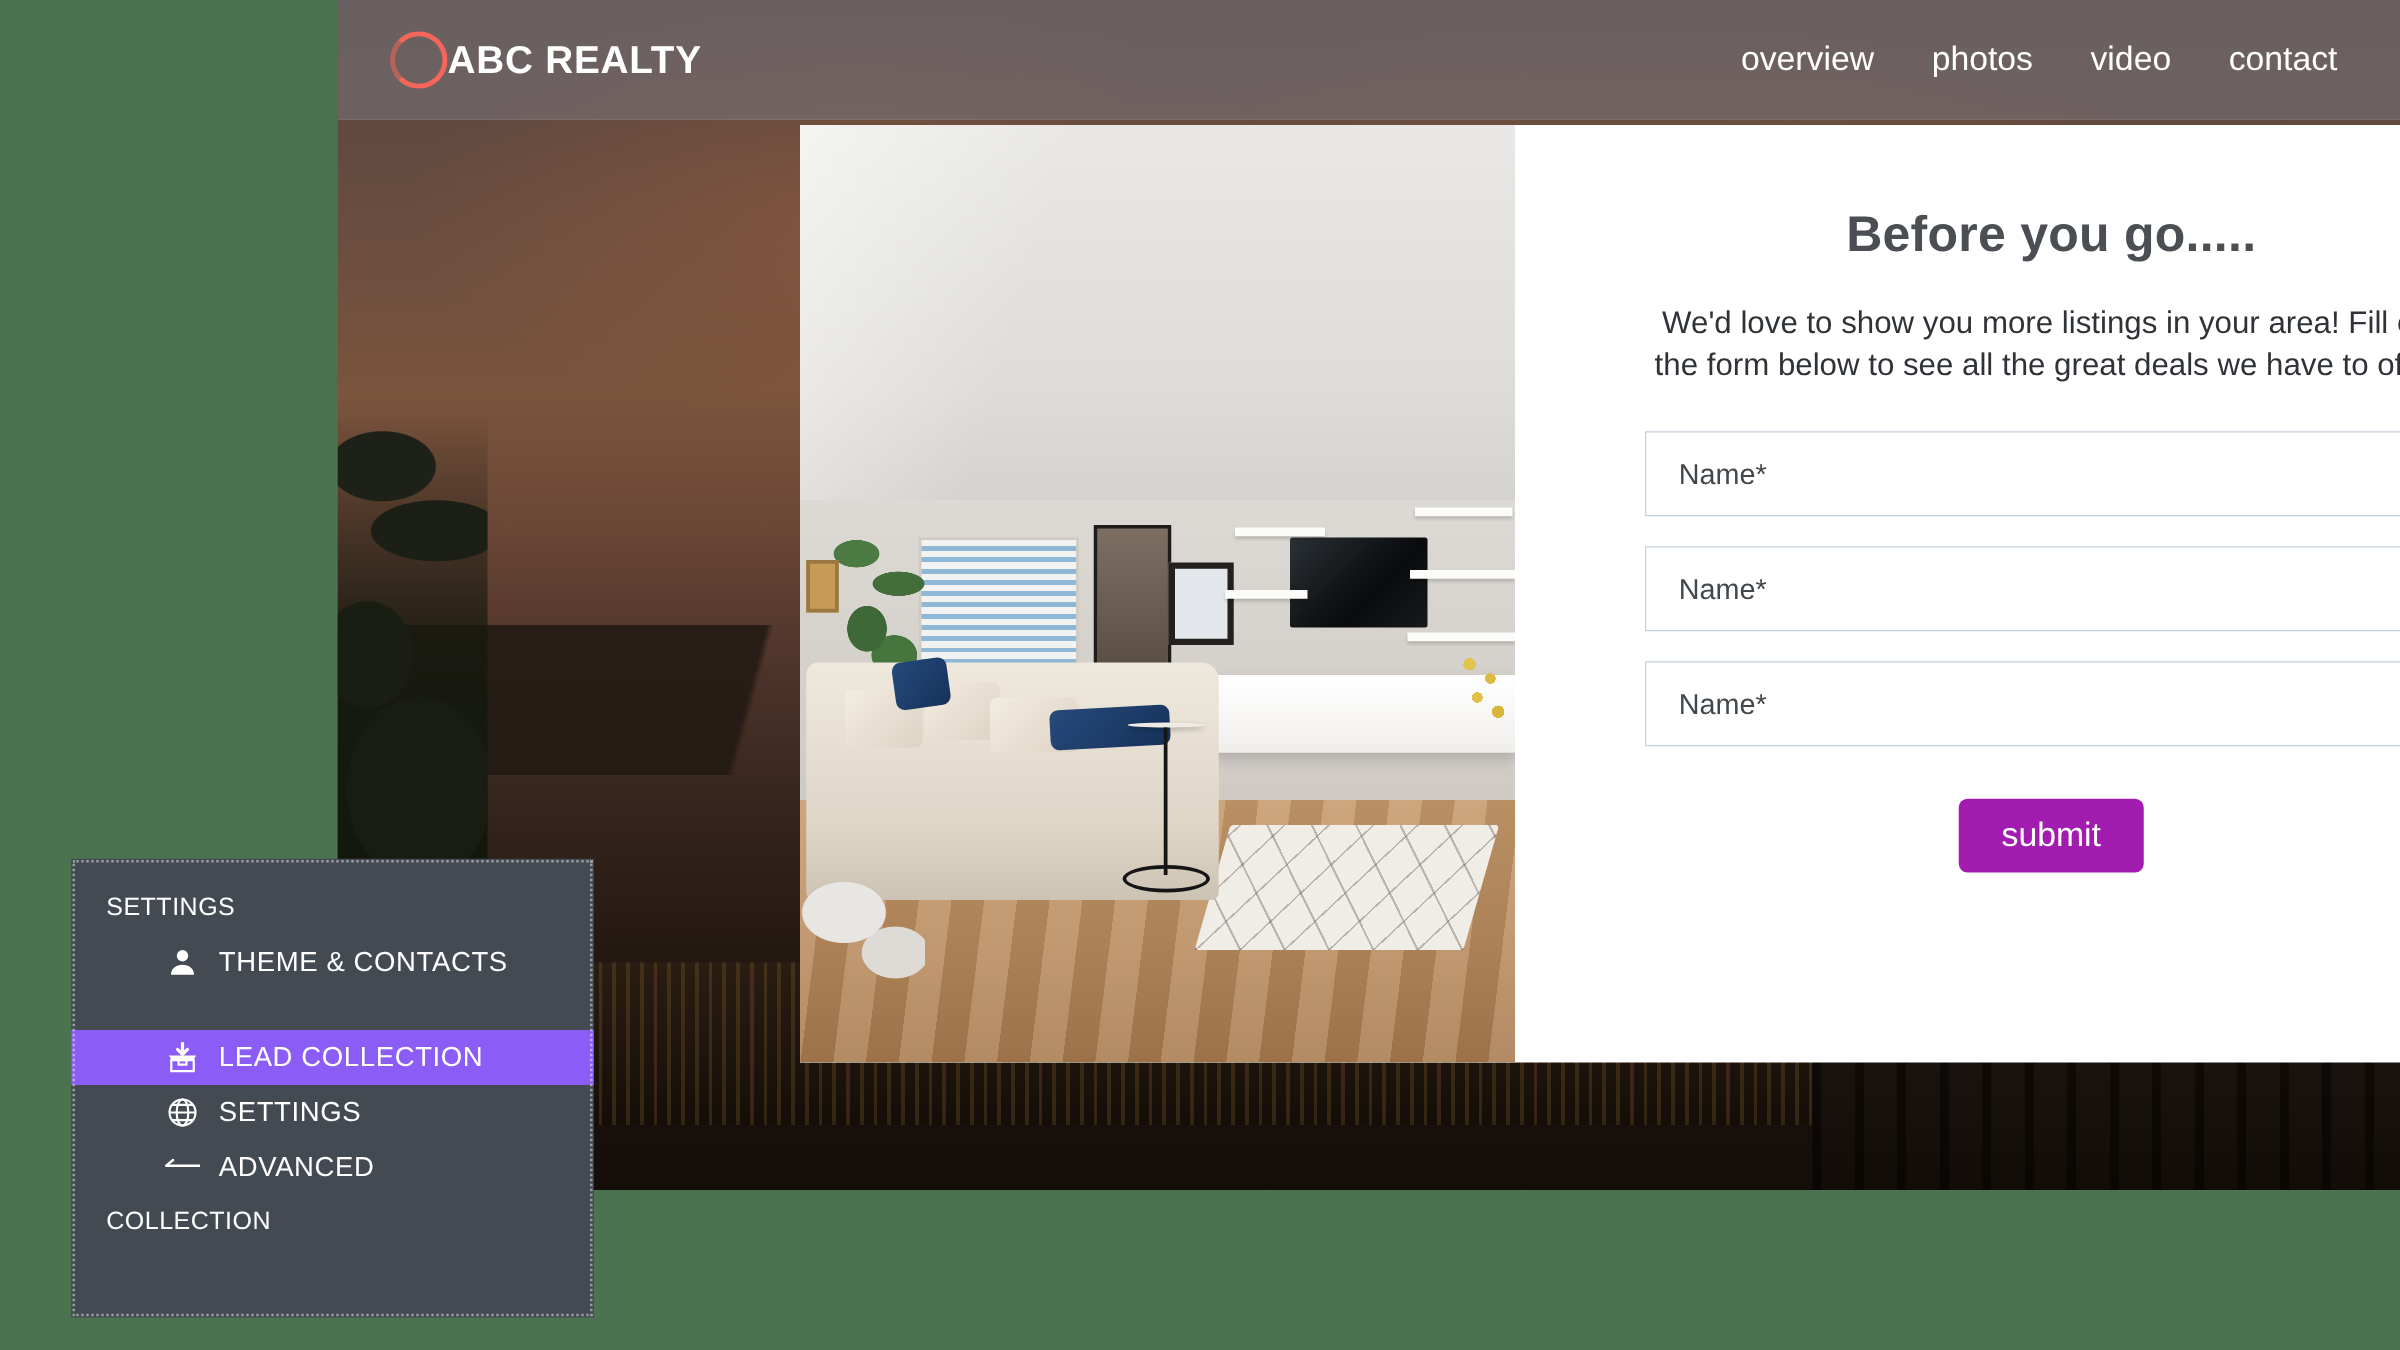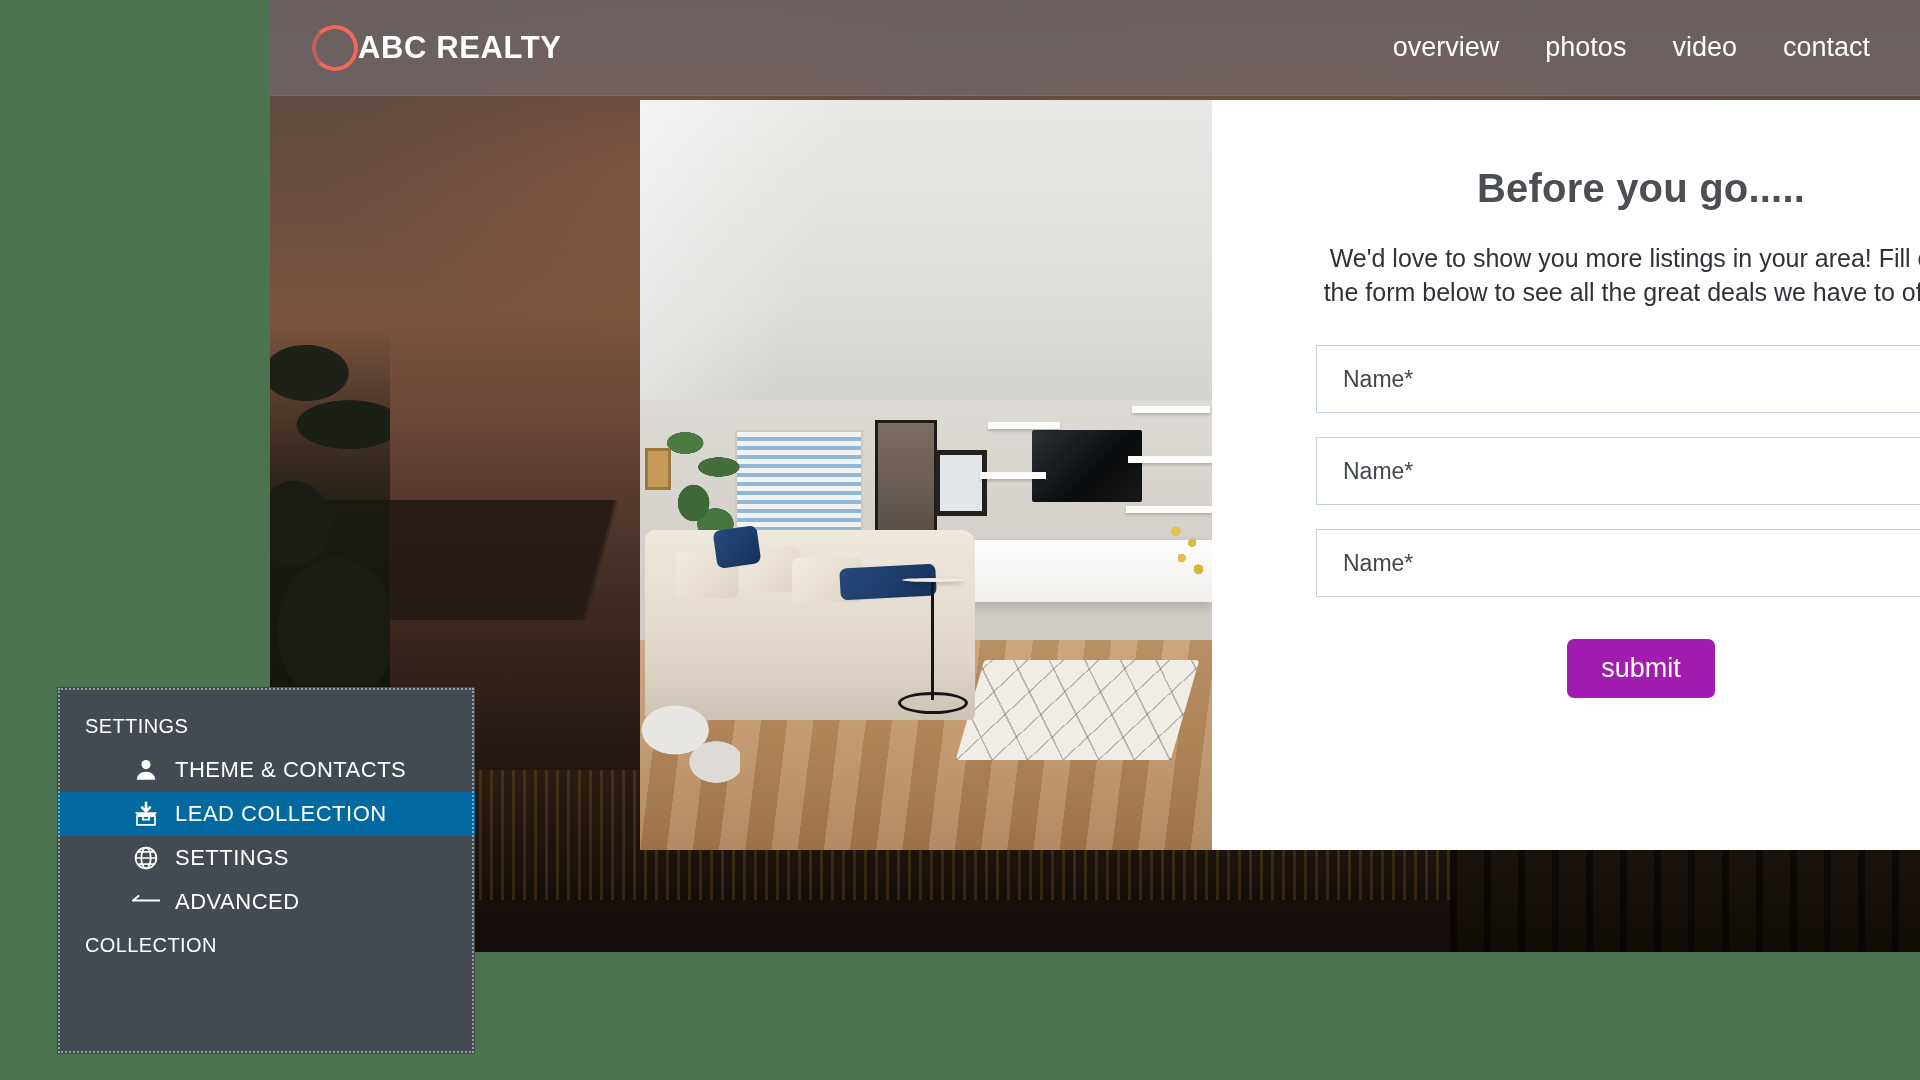--- a/index.html
+++ b/index.html
@@ -290,21 +290,21 @@
   .panel-section-title {
     font-size: 20px; font-weight: 400; letter-spacing: .4px;
     padding: 10px 0 10px 28px; color: #ffffff;
   }
   .panel-item {
     display: flex; align-items: center; gap: 14px;
     padding: 7px 0 7px 74px;
     font-size: 22px; letter-spacing: .5px; color: #ffffff;
     cursor: pointer;
   }
-  .panel-item.active { background: #0369a1; }
+  .panel-item.active { background: #8b5cf6; margin-top: 32px; }
   .panel-icon {
     width: 30px; height: 30px; flex: 0 0 30px;
     display: flex; align-items: center; justify-content: center;
   }
   .panel-icon svg { display: block; }
 
 </style>
 </head>
 <body>
 

